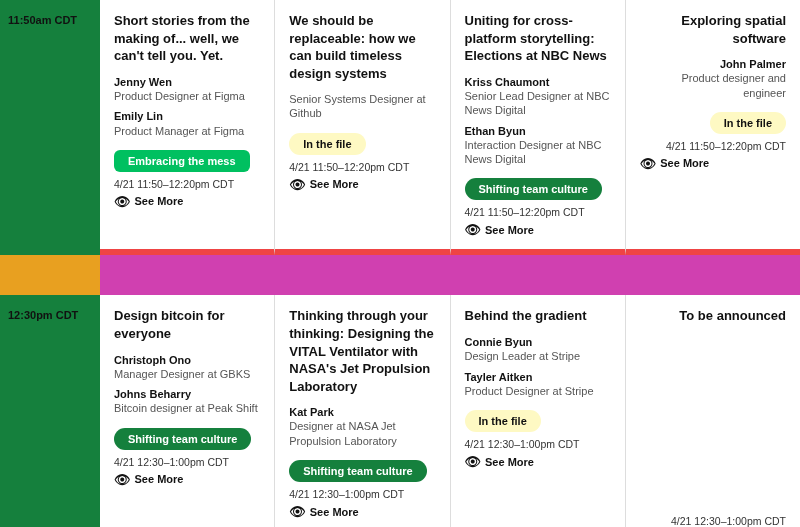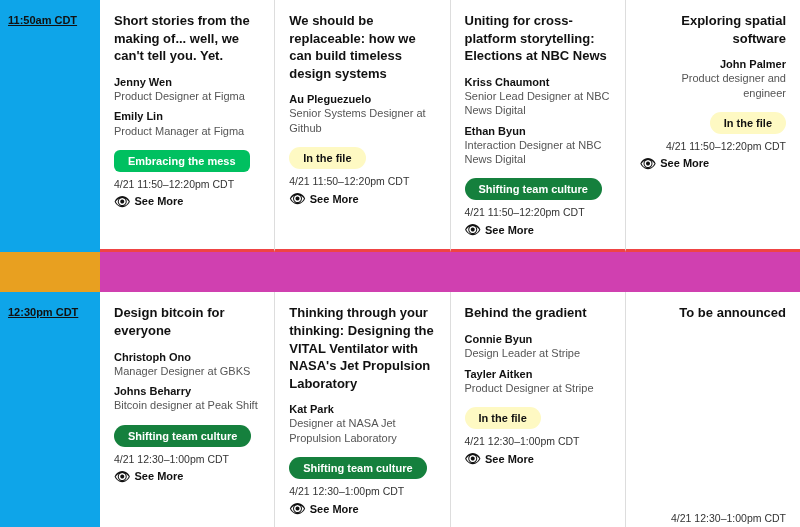--- a/index.html
+++ b/index.html
@@ -9,38 +9,37 @@
     
     .time-row { display: flex; width: 100%; }
     
     .time-cell {
       width: 100px;
       min-width: 100px;
       padding: 12px 8px;
       font-size: 11px;
       font-weight: 600;
       color: #111;
-      background: #0ea5e9;
+      background: #15803d;
       display: flex;
       align-items: flex-start;
       padding-top: 14px;
-      text-decoration: underline;
     }
     
     .sessions-row {
       display: flex;
       flex: 1;
     }
     
     .session-cell {
       flex: 1;
       padding: 12px 14px;
       background: #fff;
       border-right: 1px solid #ddd;
-      border-bottom: 3px solid #ef4444;
+      border-bottom: 6px solid #ef4444;
       min-height: 200px;
     }
     
     .session-cell:last-child { border-right: none; text-align: right; }
     
     .session-title {
       font-size: 13px;
       font-weight: 700;
       color: #111;
       margin-bottom: 10px;
@@ -128,21 +127,20 @@
         <div class="session-time">4/21 11:50–12:20pm CDT</div>
         <div class="see-more">
           <span class="see-more-icon">👁</span>
           <span>See More</span>
         </div>
       </div>
 
       <div class="session-cell">
         <div class="session-title">We should be replaceable: how we can build timeless design systems</div>
         <div class="speakers-block">
-          <div class="speaker-name">Au Pleguezuelo</div>
           <div class="speaker-role">Senior Systems Designer at Github</div>
         </div>
         <div class="tag-pill tag-yellow">In the file</div>
         <div class="session-time">4/21 11:50–12:20pm CDT</div>
         <div class="see-more">
           <span class="see-more-icon">👁</span>
           <span>See More</span>
         </div>
       </div>
 

